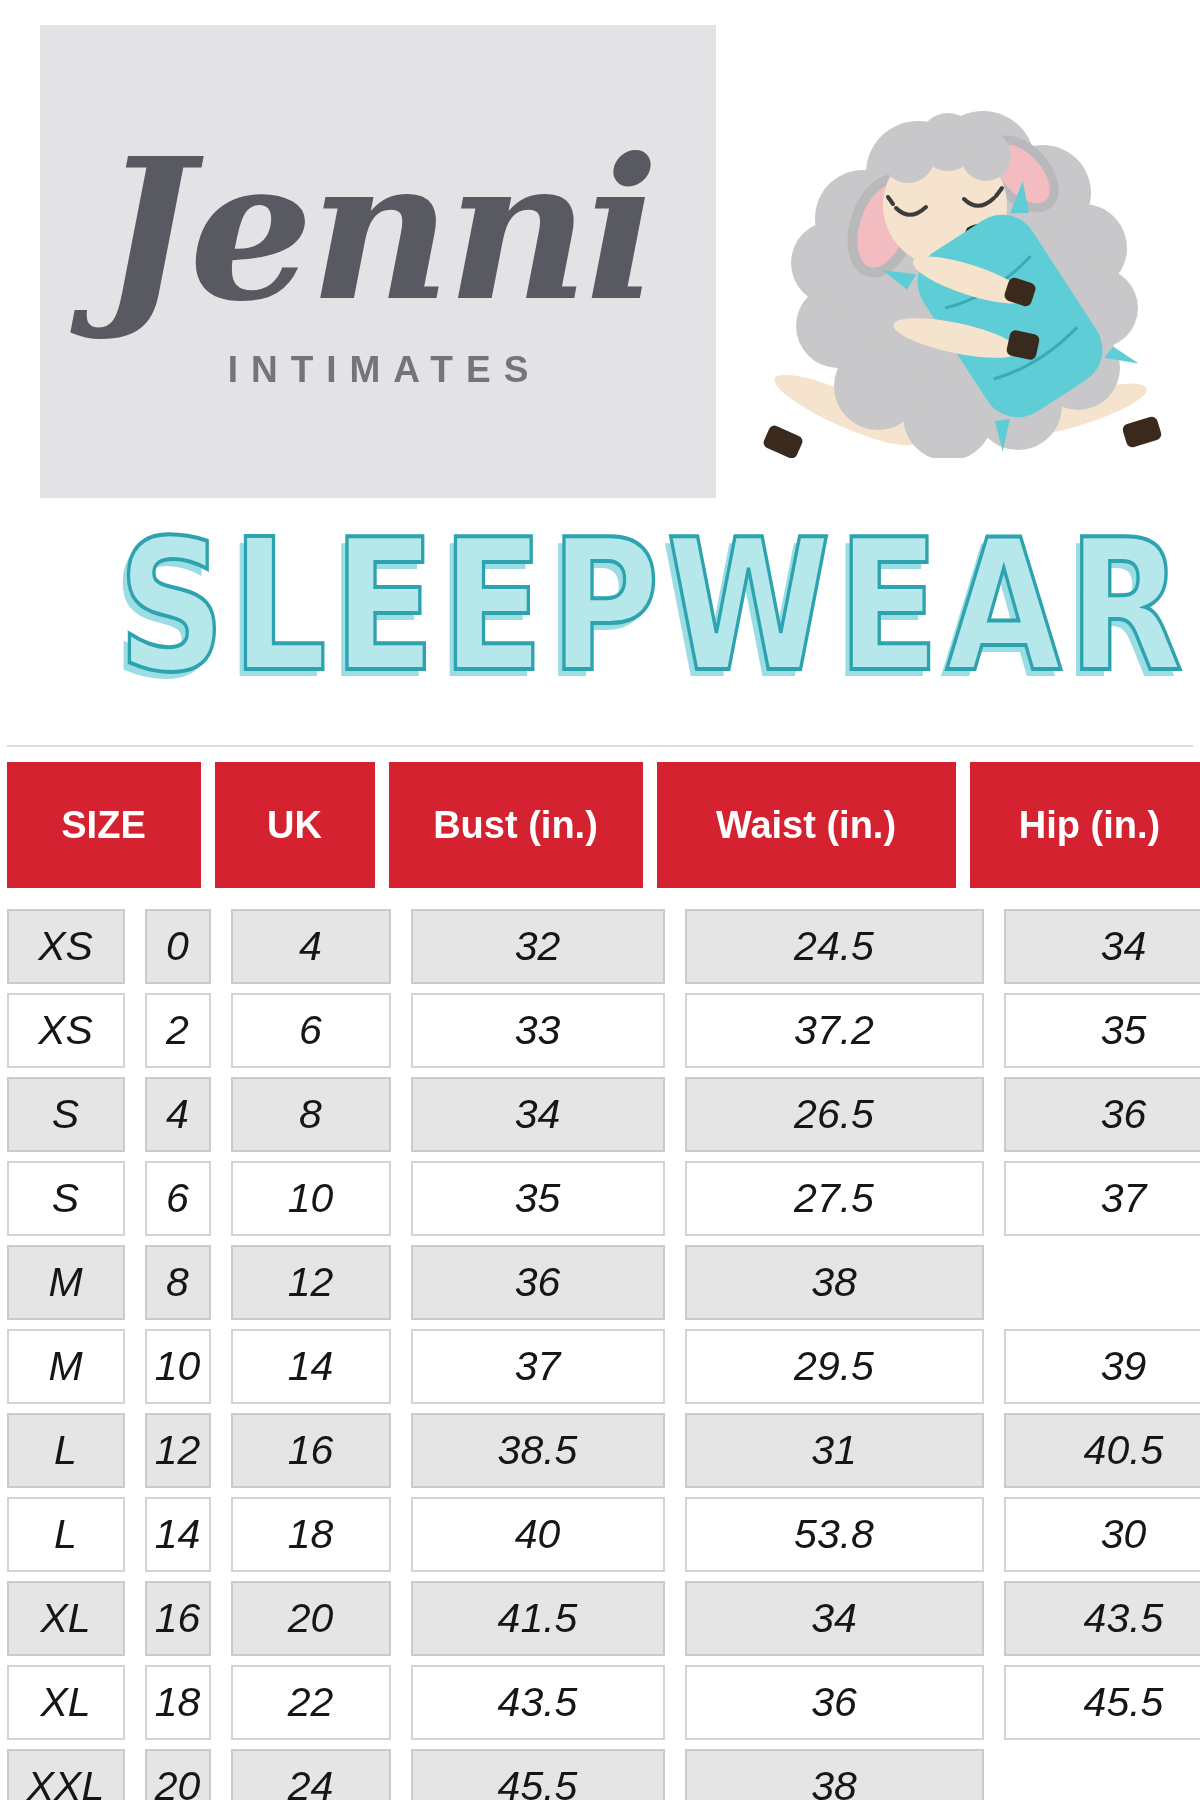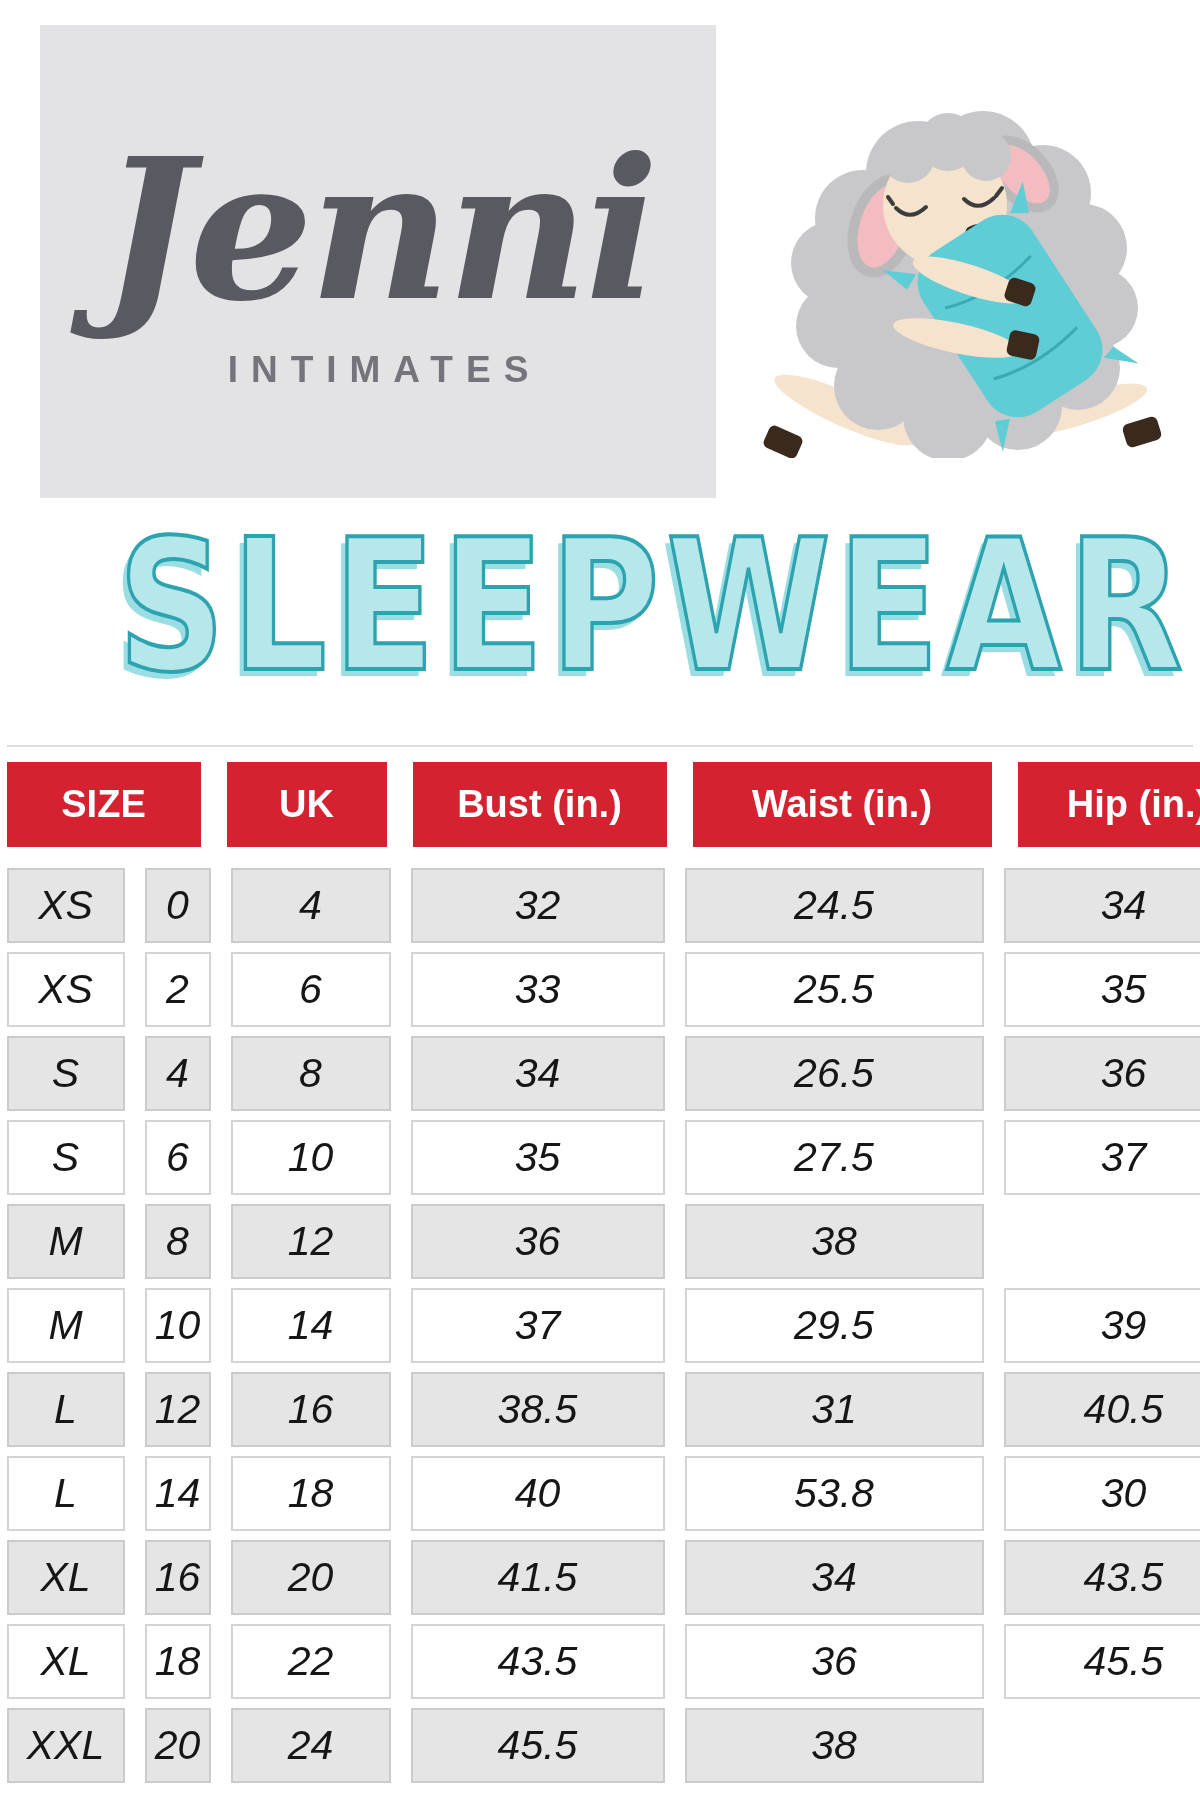--- a/index.html
+++ b/index.html
@@ -53,22 +53,22 @@
     -webkit-text-stroke:4px var(--title-outline,#2da3af);
     text-shadow:-7px 7px 0 #9adde3;
   }
 
   
   .table-top-line { height:2px; background:#dcdcdc; margin:45px 7px 0 7px; }
   .size-table { width:1187px; margin:15px auto 0 auto; }
   .header-row {
     display:grid;
     grid-template-columns:194px 160px 254px 299px 240px;
-    column-gap:26px;
-    height:85px;
+    column-gap:14px;
+    height:126px;
   }
   .header-cell {
     background:var(--header-red,#d42231);
     color:#ffffff;
     font-weight:bold; font-size:38px;
     display:flex; align-items:center; justify-content:center;
   }
   .body-rows { margin-top:21px; display:flex; flex-direction:column; gap:9px; }
   .body-row {
     display:grid;
@@ -182,21 +182,21 @@
     <div class="cell">4</div>
     <div class="cell">32</div>
     <div class="cell">24.5</div>
     <div class="cell">34</div>
   </div>
         <div class="body-row">
     <div class="cell">XS</div>
     <div class="cell">2</div>
     <div class="cell">6</div>
     <div class="cell">33</div>
-    <div class="cell">25.5</div>
+    <div class="cell">37.2</div>
     <div class="cell">35</div>
   </div>
         <div class="body-row alt">
     <div class="cell">S</div>
     <div class="cell">4</div>
     <div class="cell">8</div>
     <div class="cell">34</div>
     <div class="cell">26.5</div>
     <div class="cell">36</div>
   </div>

